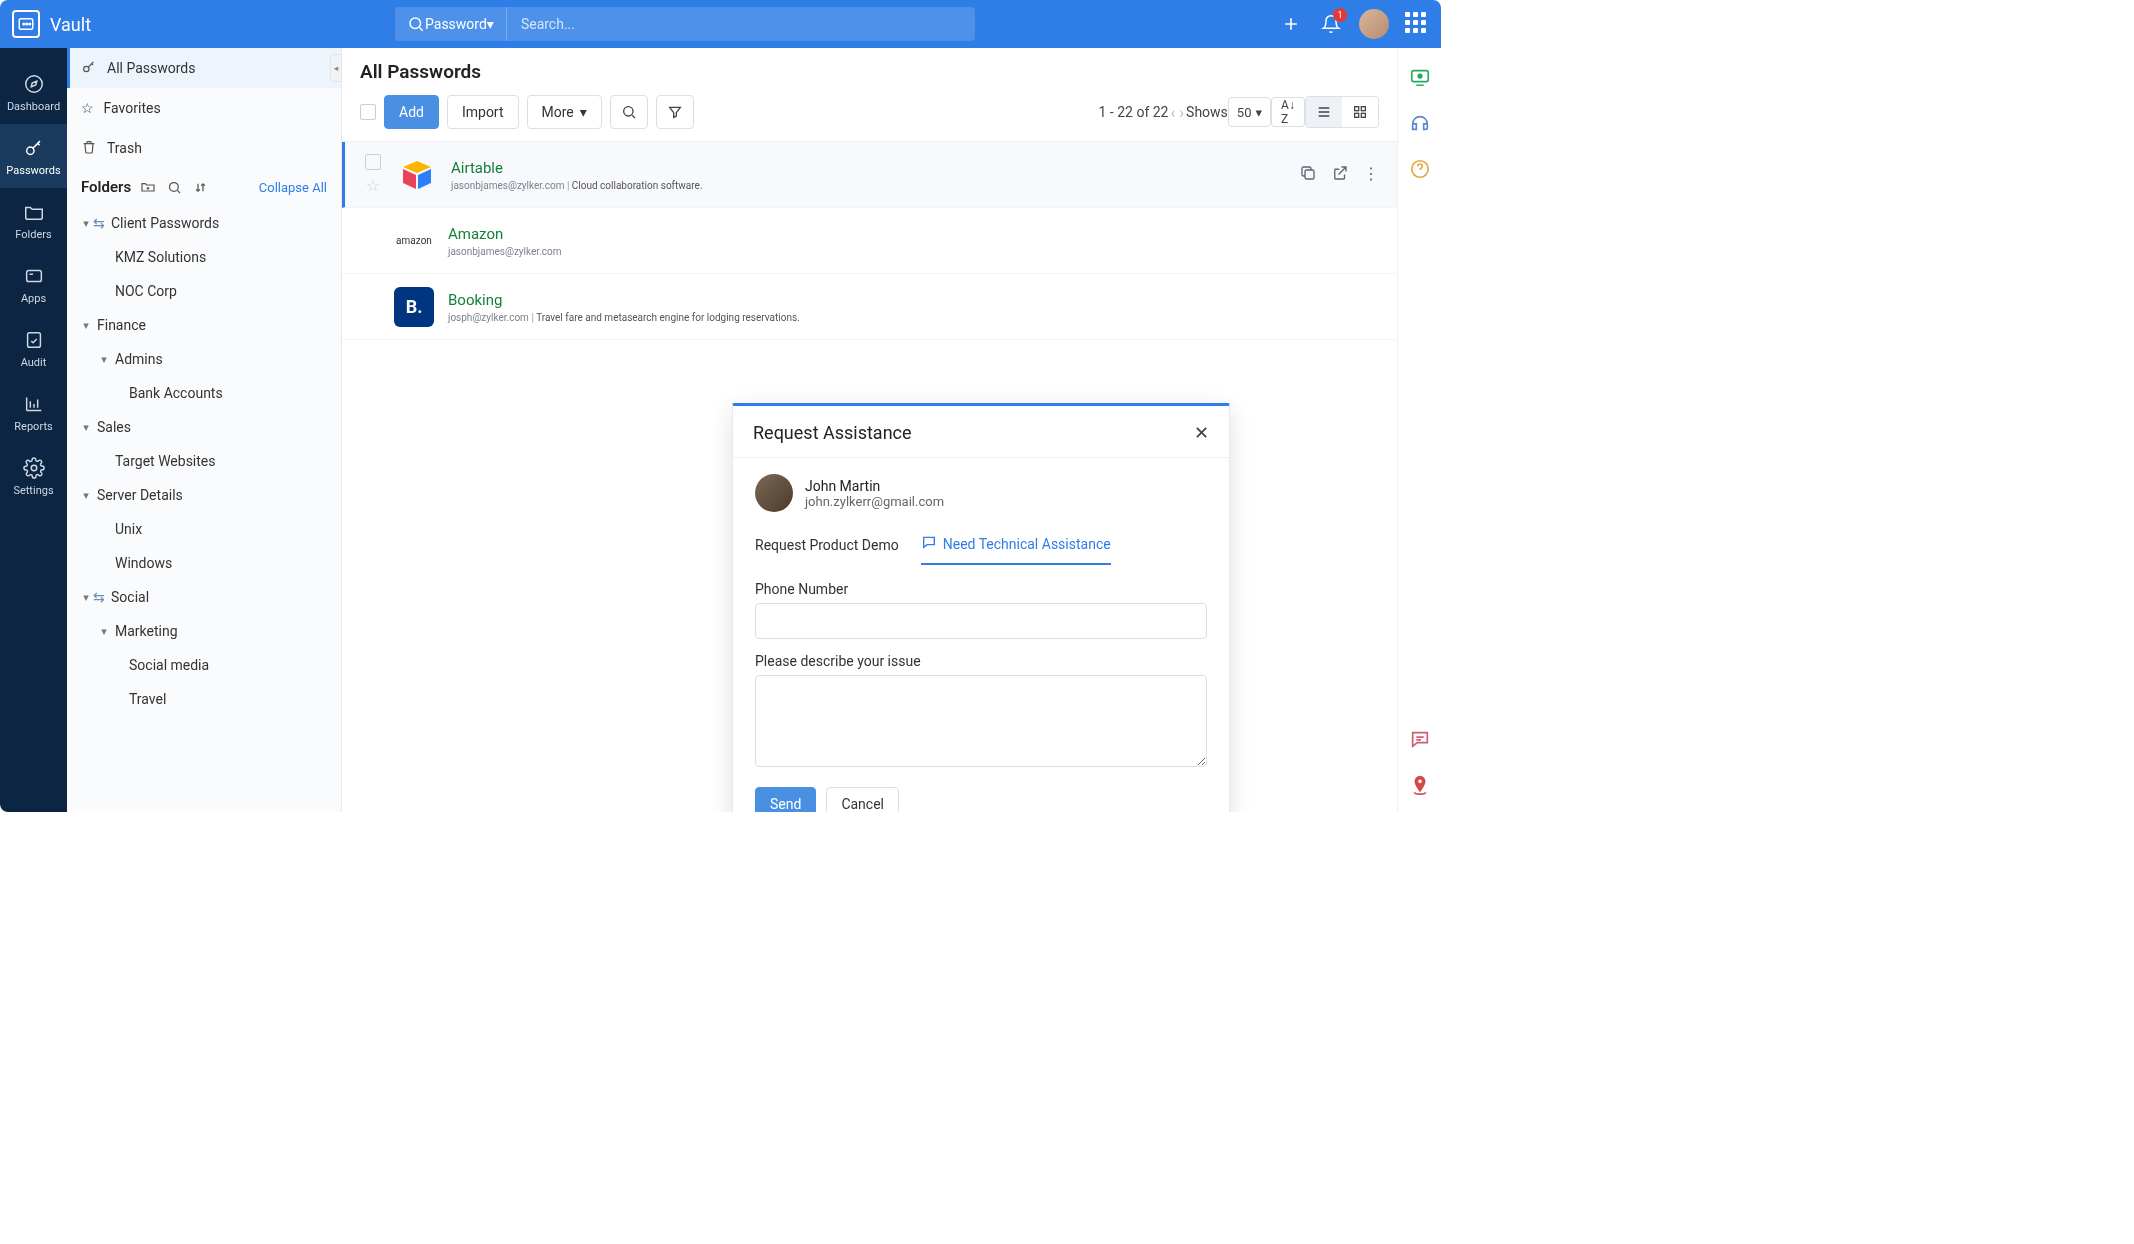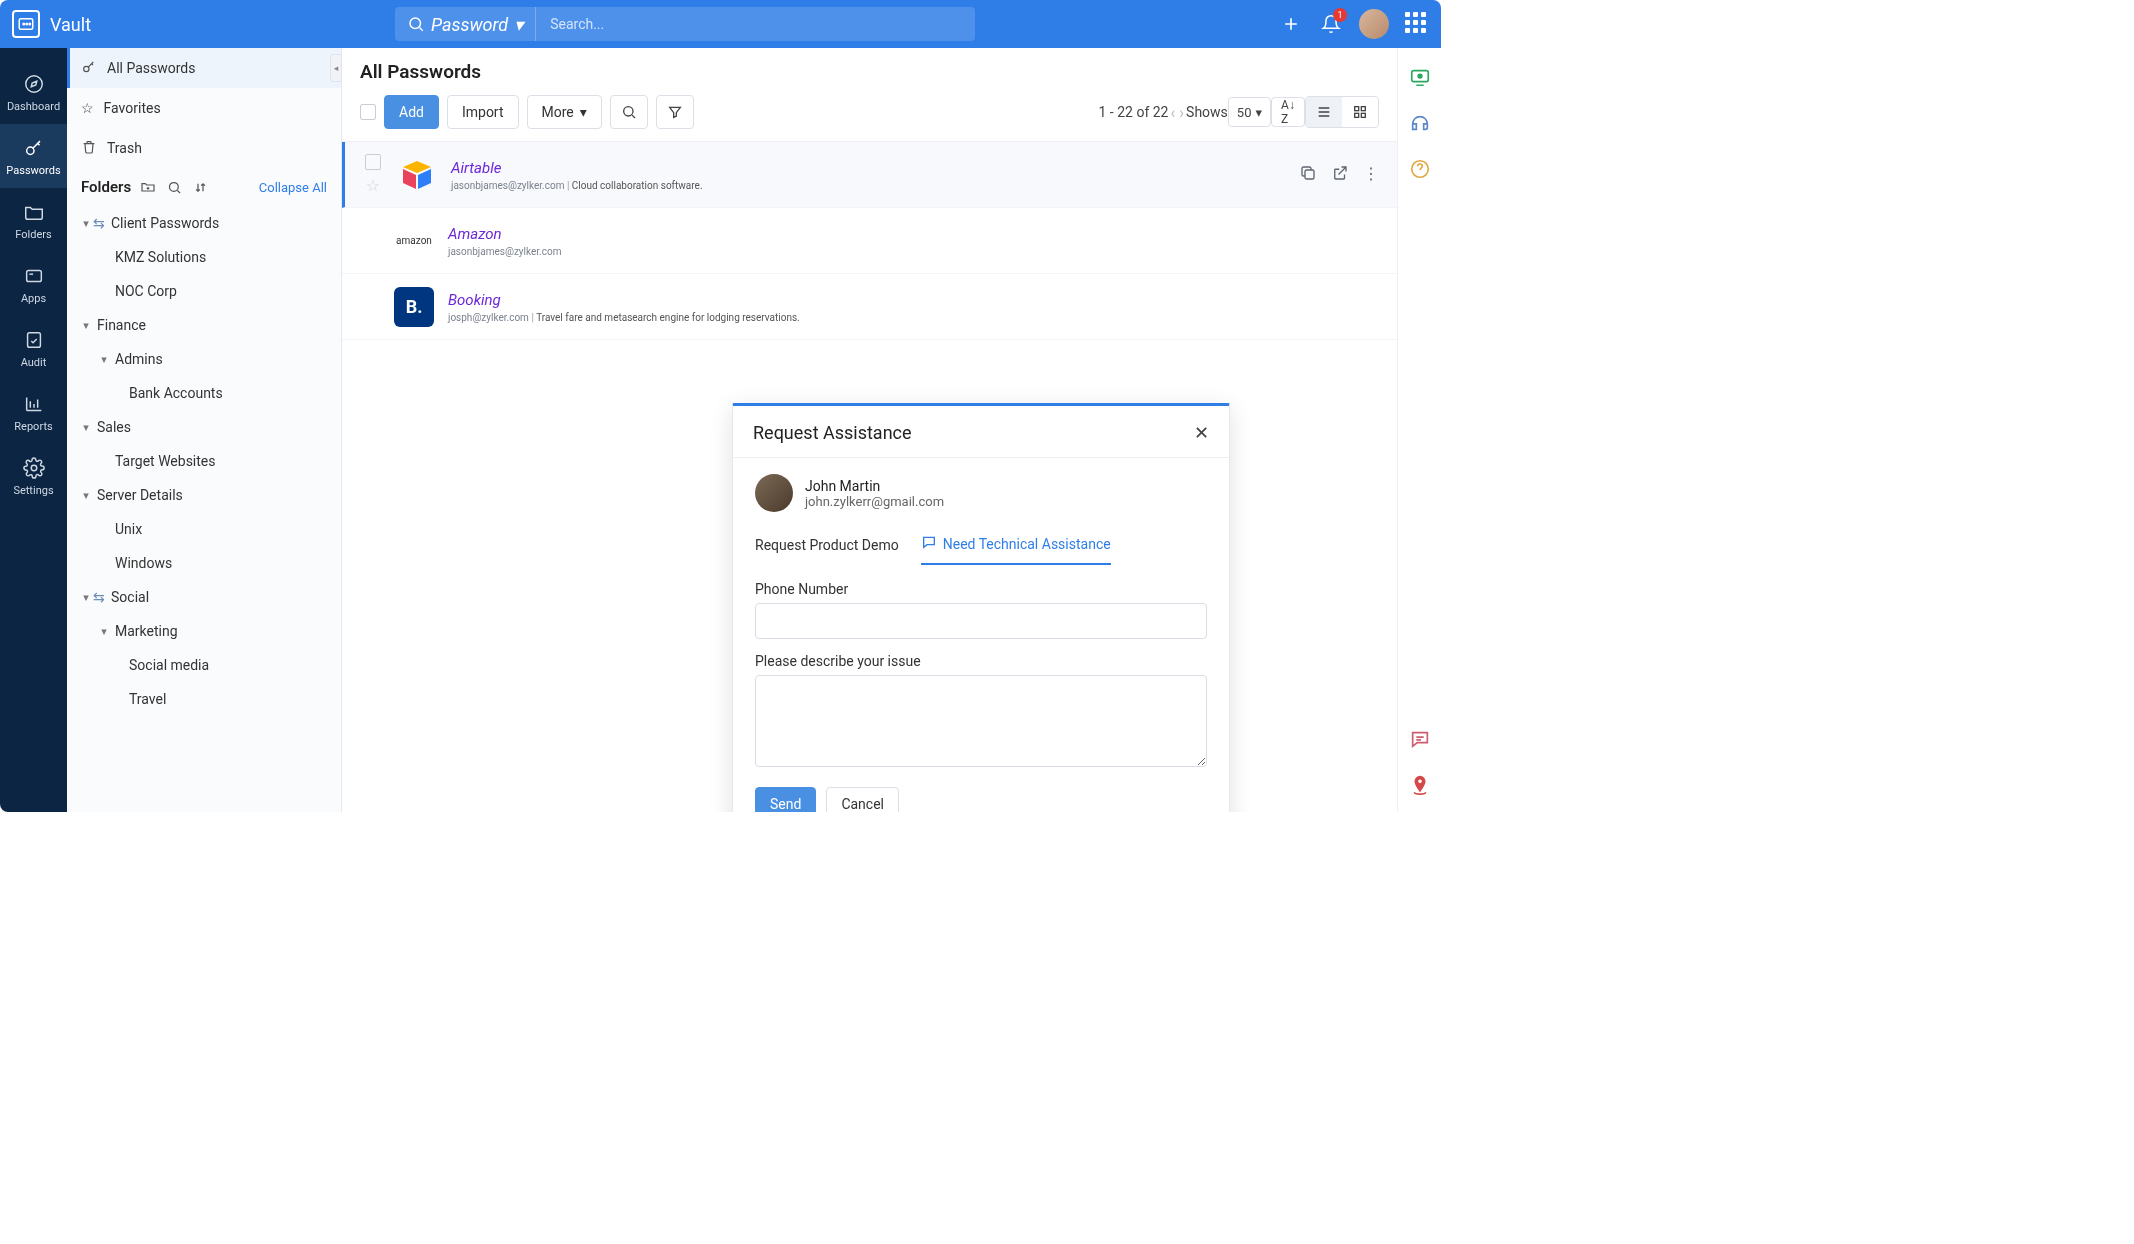--- a/index.html
+++ b/index.html
@@ -1,21 +1,21 @@
 <!DOCTYPE html>
 <html><head>
 <meta charset="utf-8">
 <style>
 * { margin: 0; padding: 0; box-sizing: border-box; font-family: -apple-system, BlinkMacSystemFont, "Segoe UI", Roboto, sans-serif; }
 body { background: #fff; width: 1441px; height: 812px; overflow: hidden; border-radius: 8px; }
 .topbar { height: 48px; background: #2f7ee8; display: flex; align-items: center; padding: 0 12px; color: #fff; }
 .logo-box { width: 28px; height: 28px; border: 2px solid #fff; border-radius: 4px; display: flex; align-items: center; justify-content: center; margin-right: 10px; font-size: 14px; }
 .app-name { font-size: 18px; font-weight: 400; }
 .search-wrap { margin-left: auto; margin-right: auto; display: flex; align-items: center; background: rgba(255,255,255,0.15); border-radius: 4px; height: 34px; width: 580px; }
-.search-type { display: flex; align-items: center; padding: 0 12px; height: 100%; border-right: 1px solid rgba(255,255,255,0.25); gap: 6px; font-size: 18px; cursor: pointer; font-style: italic; }
+.search-type { display: flex; align-items: center; padding: 0 12px; height: 100%; border-right: 1px solid rgba(255,255,255,0.25); font-size: 14px; cursor: pointer; }
 .search-input { flex: 1; background: transparent; border: none; outline: none; color: #fff; padding: 0 14px; font-size: 14px; }
 .search-input::placeholder { color: rgba(255,255,255,0.75); }
 .top-right { display: flex; align-items: center; gap: 16px; }
 .top-icon { width: 24px; height: 24px; display: flex; align-items: center; justify-content: center; cursor: pointer; position: relative; color: #fff; }
 .badge { position: absolute; top: -4px; right: -4px; background: #e53935; color: #fff; font-size: 9px; width: 14px; height: 14px; border-radius: 50%; display: flex; align-items: center; justify-content: center; }
 .avatar { width: 30px; height: 30px; border-radius: 50%; background: linear-gradient(135deg,#d8b79e,#b88a6b); cursor: pointer; }
 .app-grid { width: 24px; height: 24px; display: grid; grid-template-columns: repeat(3,5px); grid-template-rows: repeat(3,5px); gap: 3px; cursor: pointer; }
 .app-grid span { background: #fff; border-radius: 1px; }
 .body-wrap { display: flex; height: calc(100% - 48px); }
 .nav-rail { width: 67px; background: #0b2542; display: flex; flex-direction: column; align-items: center; padding-top: 12px; }
@@ -50,21 +50,21 @@
 .view-toggle div{ width:36px; height:30px; display:flex; align-items:center; justify-content:center; cursor:pointer;}
 .view-toggle div.active{ background:#eef1f6;}
 .sort-btn{ border:1px solid #dcdfe6; border-radius:4px; height:30px; width:34px; display:flex; align-items:center; justify-content:center; cursor:pointer; font-size:12px;}
 .list { }
 .row { display: flex; align-items: center; padding: 12px 18px; border-bottom: 1px solid #f3f4f7; gap: 14px; }
 .row.sel { background: #f7f9fc; }
 .row-left { display:flex; flex-direction:column; align-items:center; gap:6px; width:20px;}
 .star { color:#cfd4dd; font-size:16px; cursor:pointer;}
 .app-icon { width: 40px; height: 40px; border-radius: 6px; display:flex; align-items:center; justify-content:center; font-weight:700; color:#fff;}
 .row-main { flex:1; }
-.row-title { font-size: 15px; color: #6d28d9; font-style: italic; }
+.row-title { font-size: 15px; color: #15803d; }
 .row-sub { font-size: 10px; color: #7b828e; margin-top: 3px; }
 .row-sub .sep { color:#9aa0ab; }
 .row-sub .desc{ color:#555;}
 .row-actions{ display:flex; gap:14px; color:#5f6672;}
 .row-actions span{ cursor:pointer;}
 .right-rail { width:44px; border-left:1px solid #eef0f4; display:flex; flex-direction:column; align-items:center; padding-top:16px; gap:20px;}
 .rr-icon{ width:26px; height:26px; display:flex; align-items:center; justify-content:center; cursor:pointer;}
 .rr-spacer{ flex:1;}
 .modal { position:absolute; left:390px; top:355px; width:498px; background:#fff; border:1px solid #e6e9ef; border-top:3px solid #2f7ee8; box-shadow:0 6px 24px rgba(0,0,0,.12); border-radius:2px;}
 .modal-head{ display:flex; align-items:center; padding:16px 20px 14px; border-bottom:1px solid #eef0f4;}

